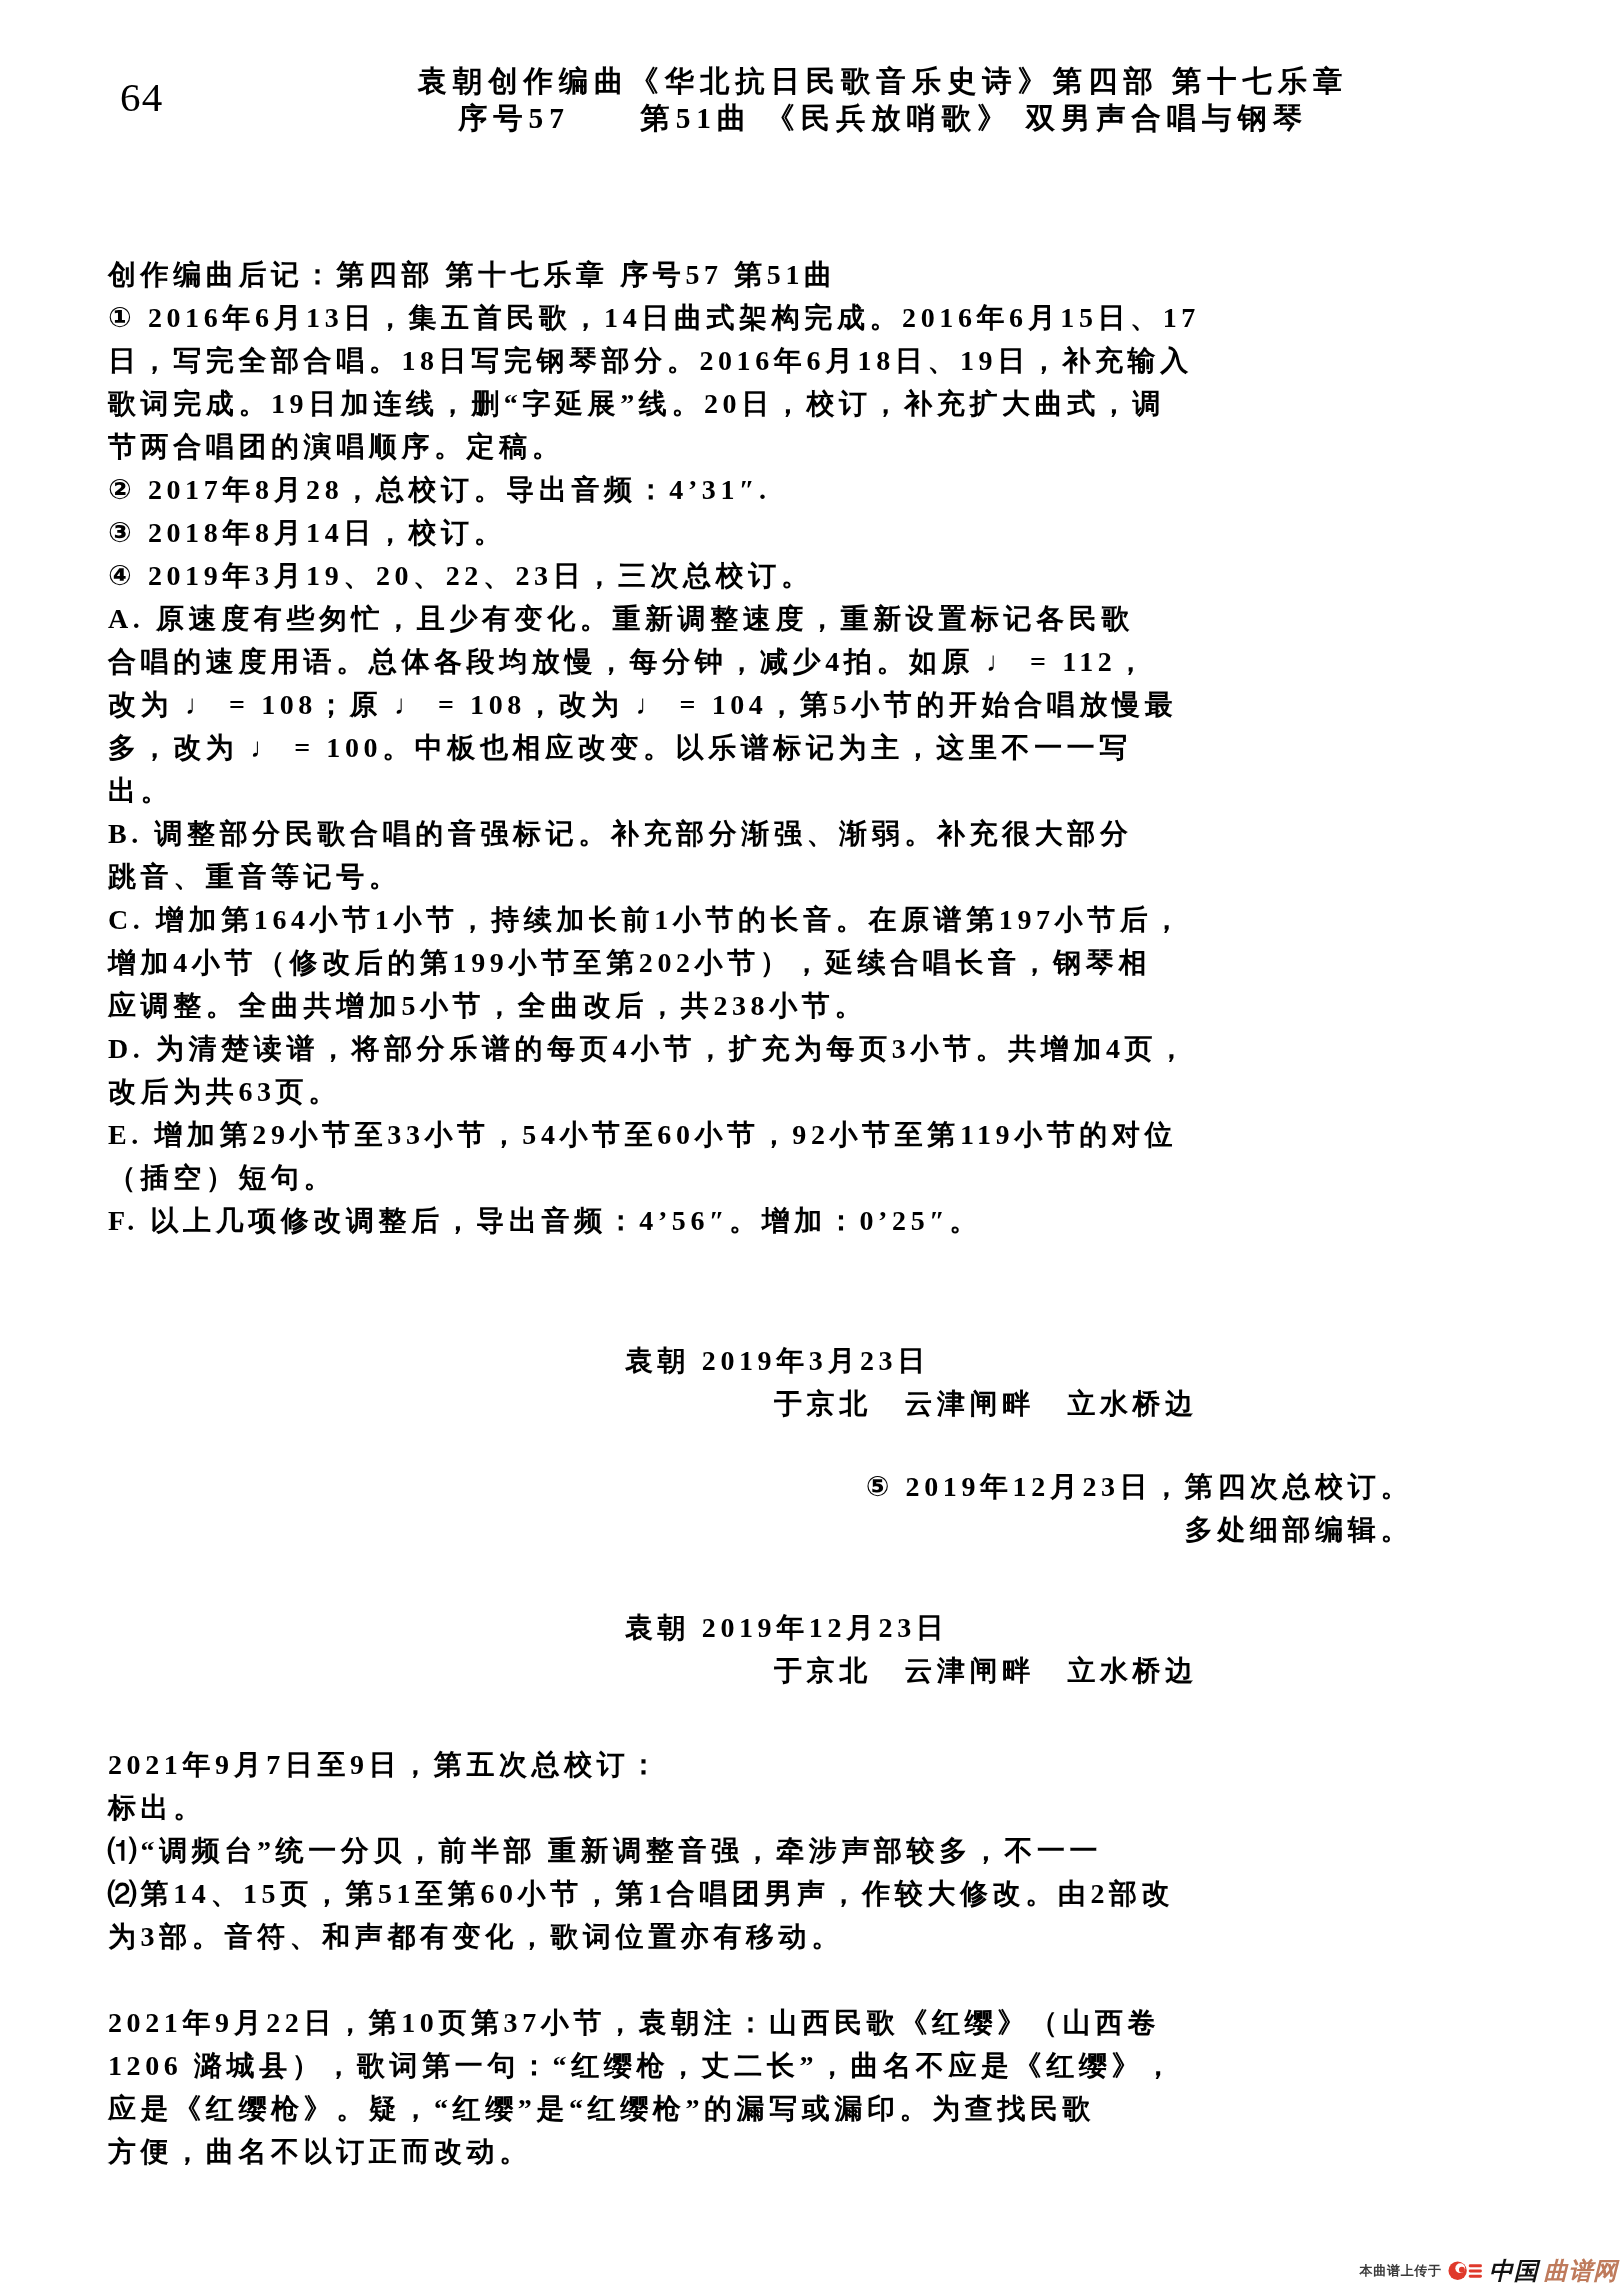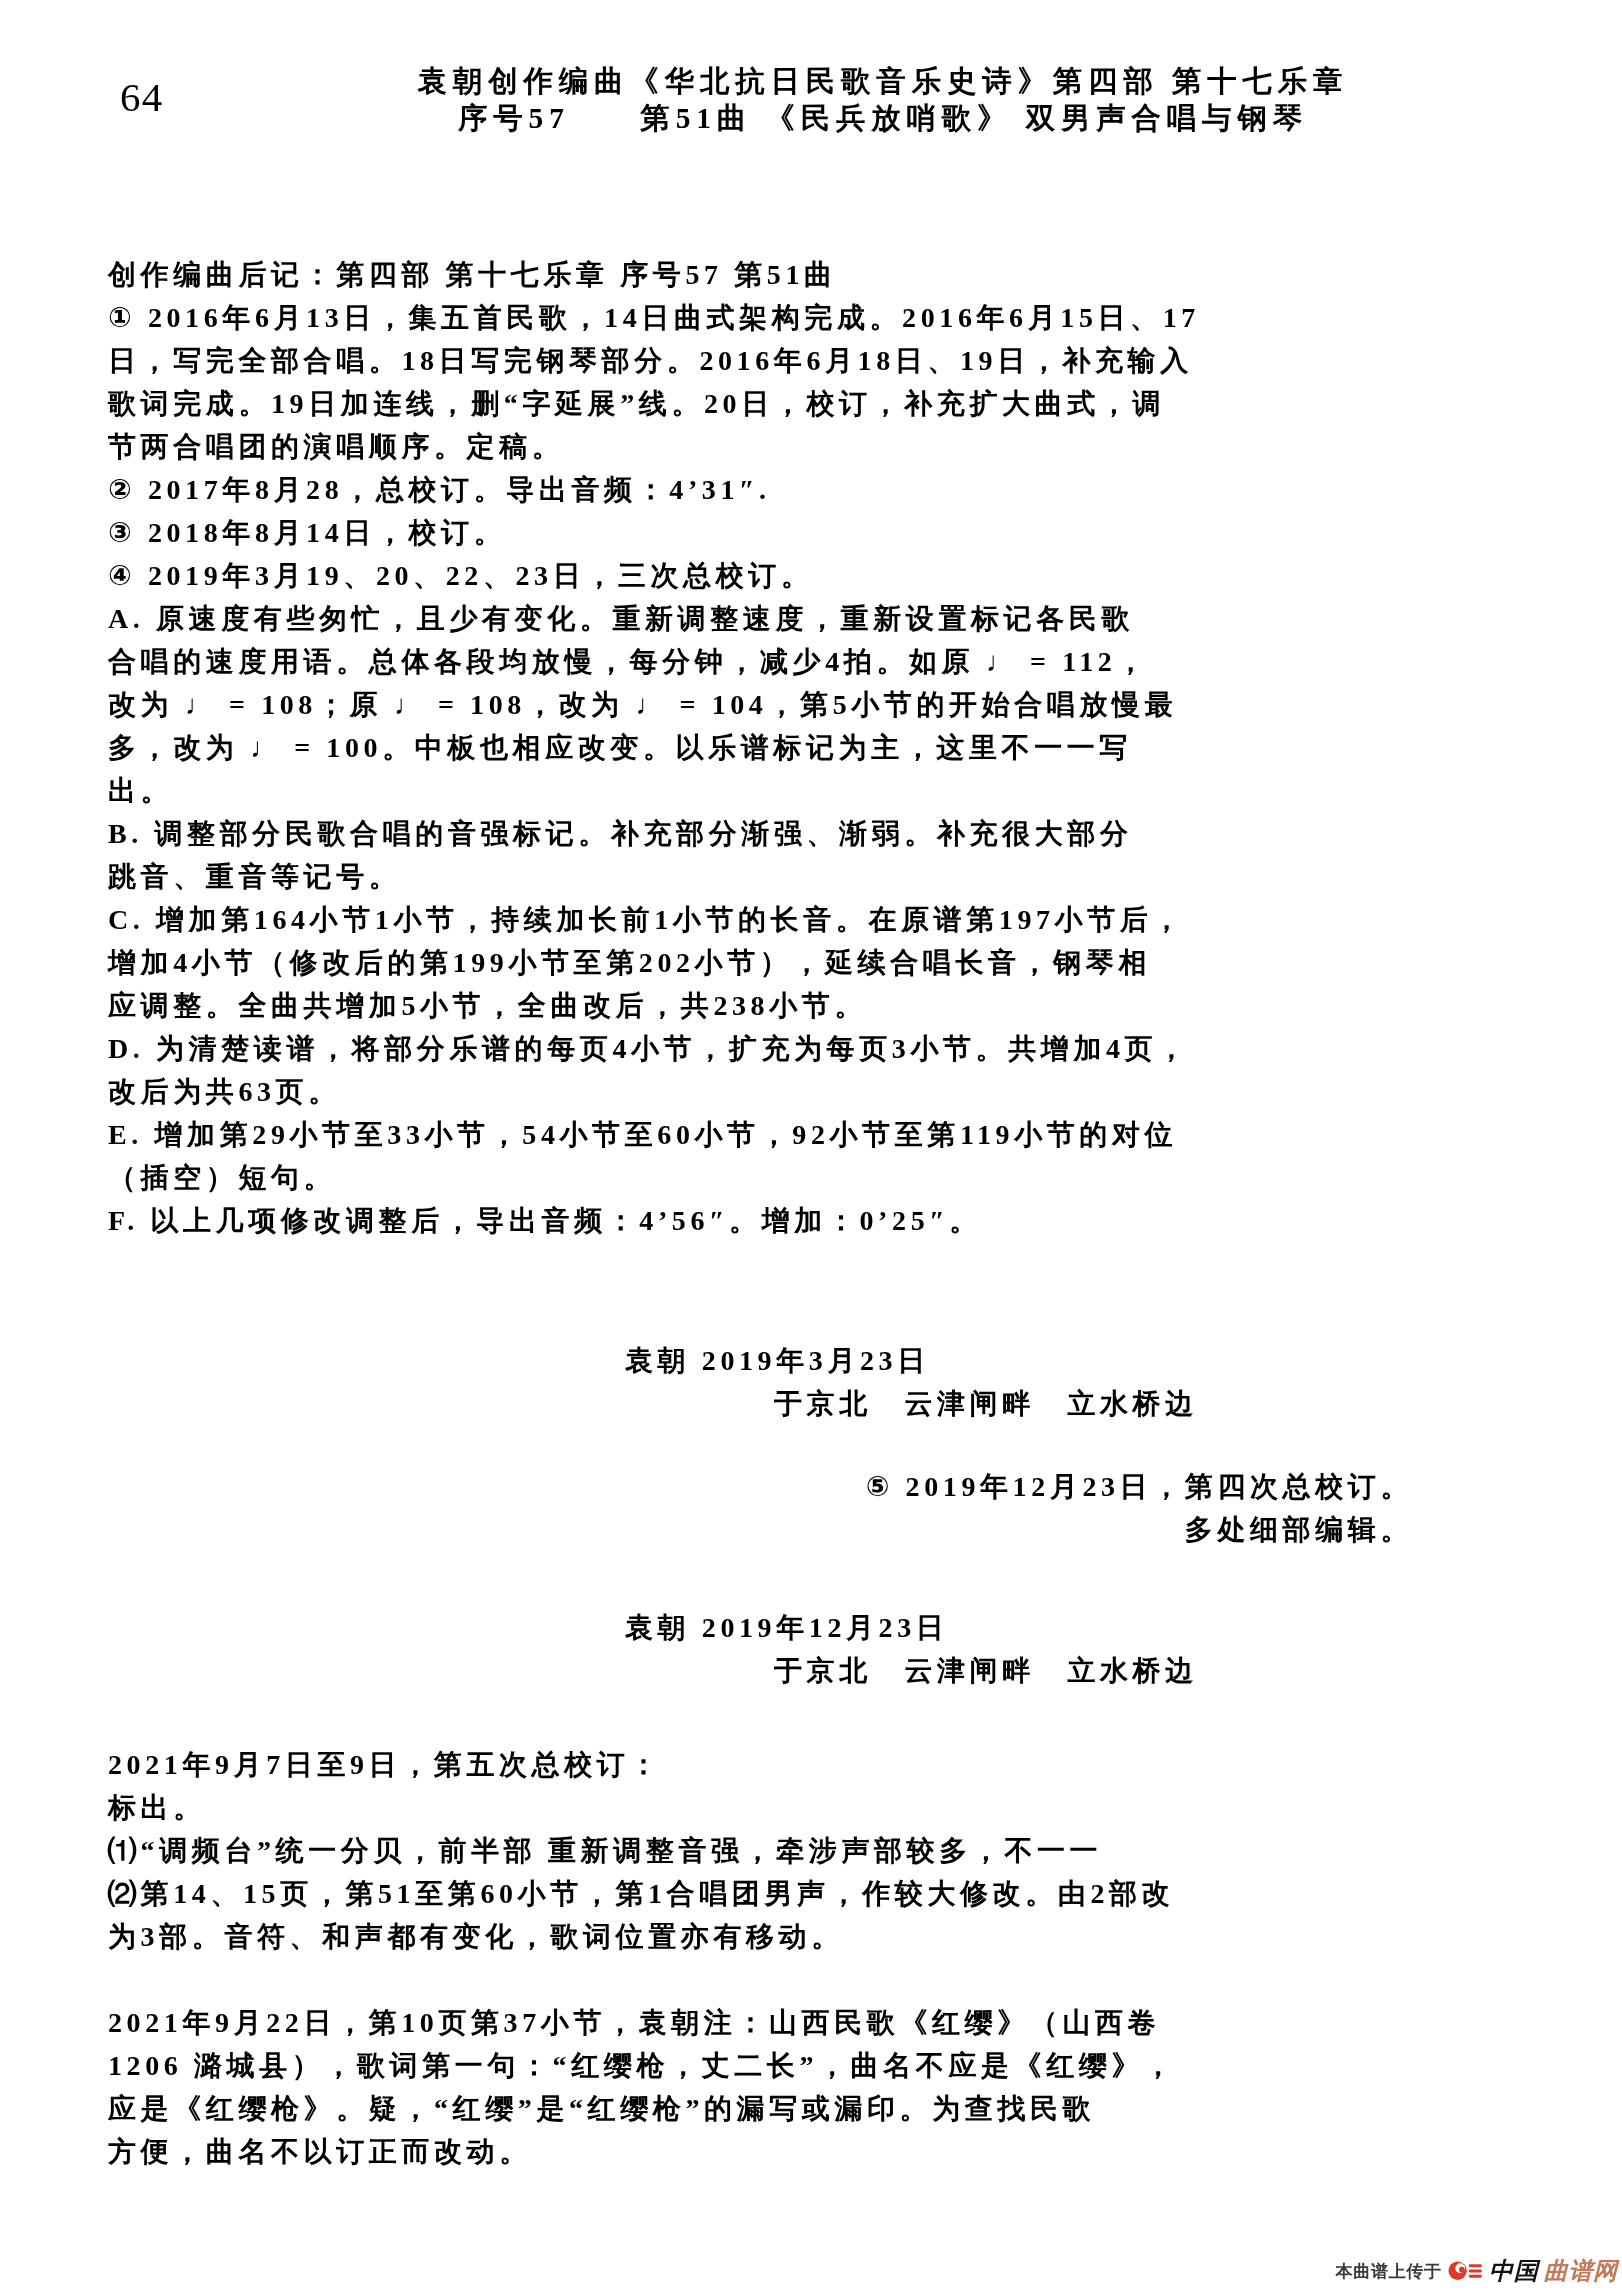--- a/index.html
+++ b/index.html
@@ -63,21 +63,21 @@
     position: absolute;
     right: 5.2px;
     bottom: 7.9px;
     display: flex;
     align-items: center;
     gap: 5.2px;
     font-family: "Liberation Sans", "DejaVu Sans", sans-serif;
     letter-spacing: 0.7px;
   }
   .wm-prefix {
-    font-size: 17px;
+    font-size: 13px;
     font-weight: 600;
     color: #3a3a3a;
     margin-left: 20px;
   }
   .wm-logo { display: inline-block; }
   .wm-cn {
     font-size: 24px;
     font-weight: 800;
     font-style: italic;
     color: #111111;

